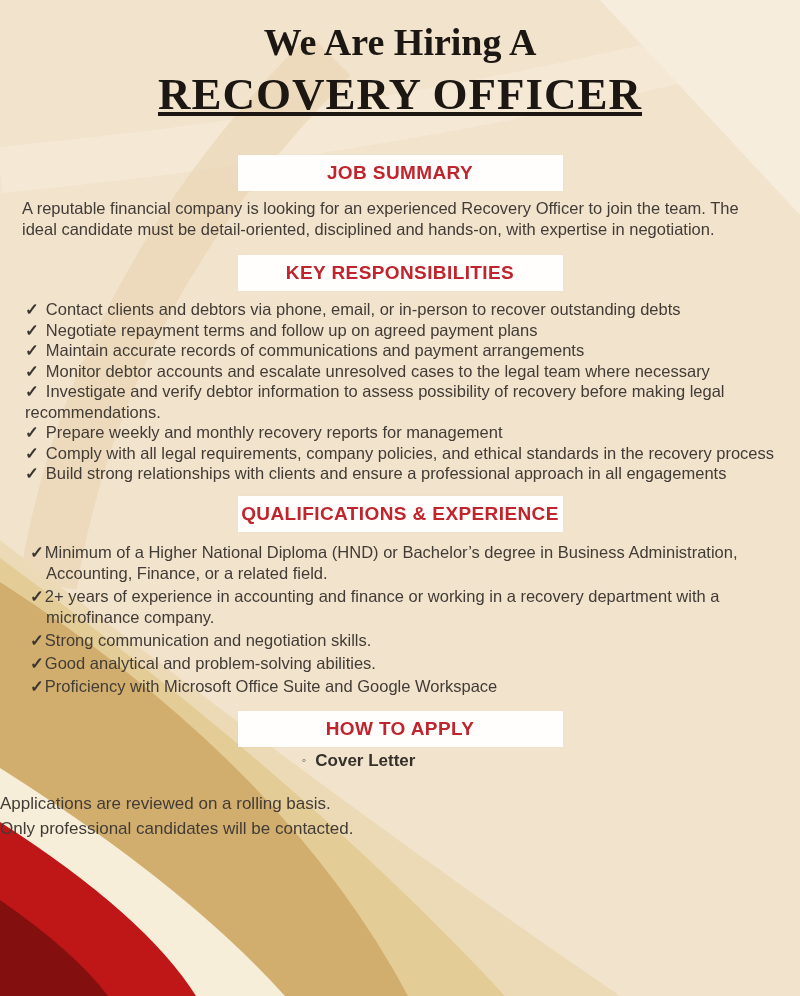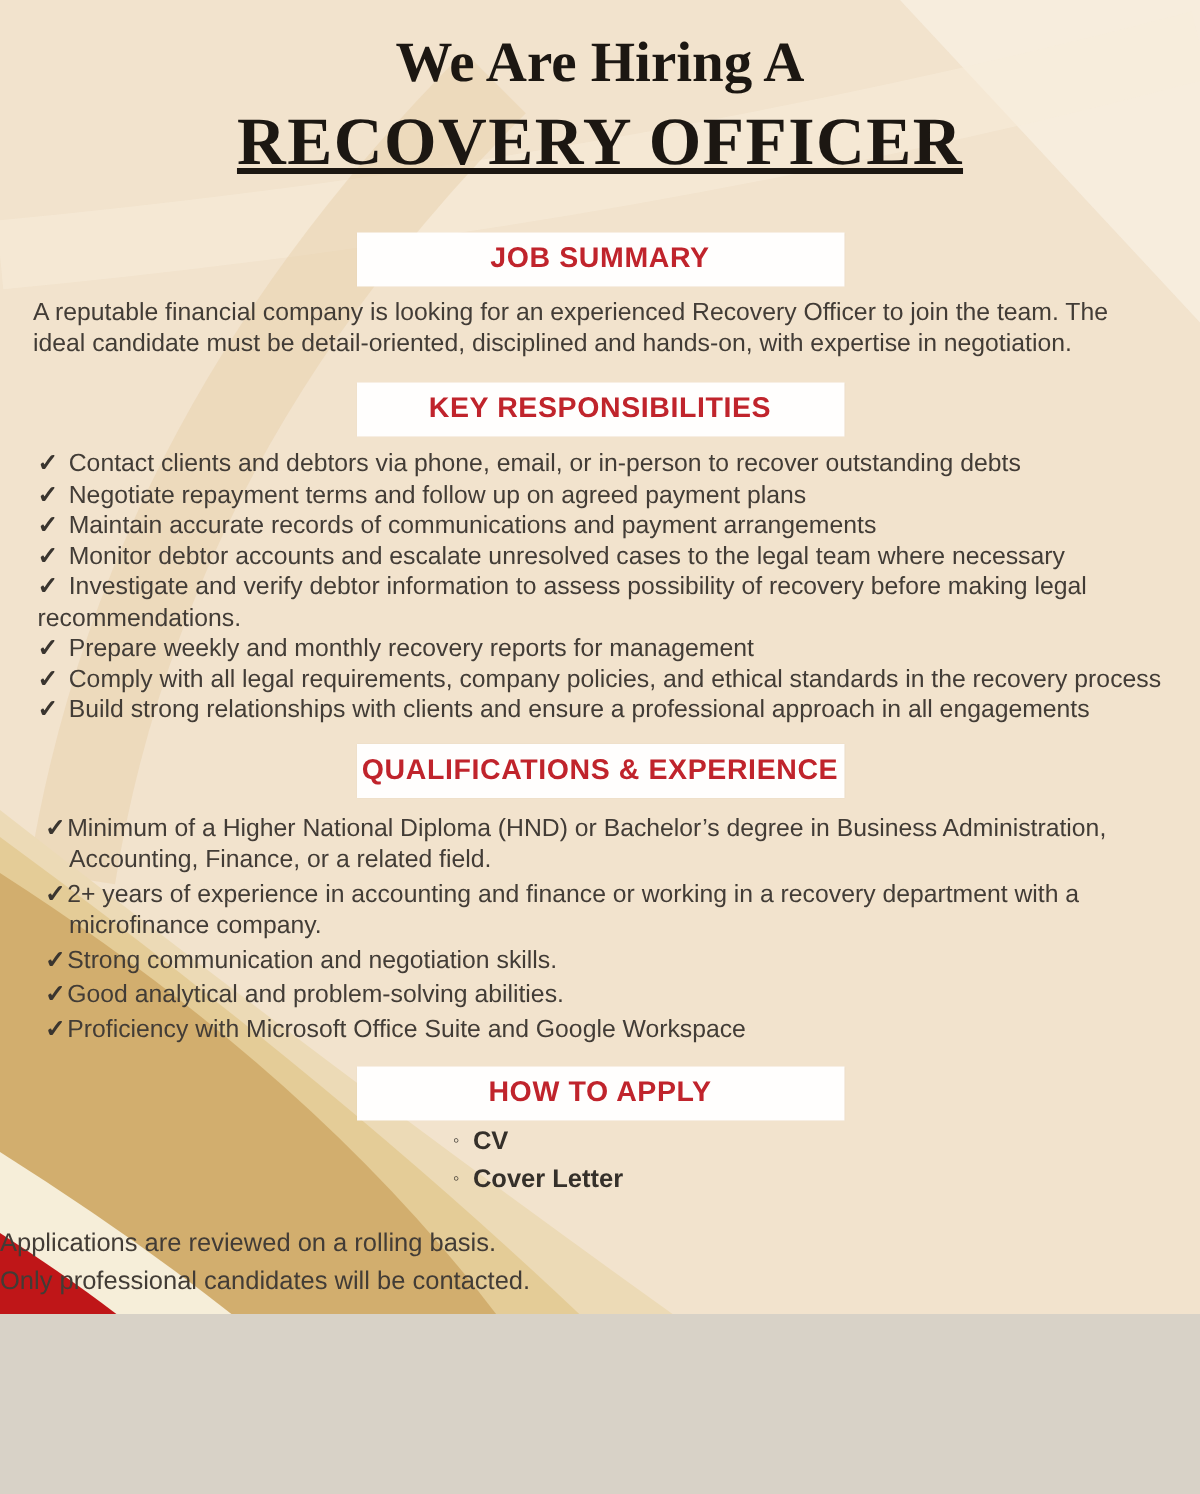--- a/index.html
+++ b/index.html
@@ -1,18 +1,18 @@
 <!DOCTYPE html>
 <html><head>
 <meta charset="utf-8">
 <style>
   html,body { margin:0; padding:0; background:#d8d2c7; }
   .flyer {
     position:relative;
-    width:800px; height:876px;
+    width:800px; height:996px;
     margin:0 auto;
     overflow:hidden;
     background:#0ea5e9;
     font-family:"Liberation Sans", sans-serif;
     color:#423c36;
   }
   .bg { position:absolute; left:0; top:0; width:800px; height:996px; display:block; }
   .content { position:relative; z-index:2; }
 
   .title1 {
@@ -156,23 +156,20 @@
         <div class="q-item">
           <span class="check">✓</span><span>Proficiency with Microsoft Office Suite and Google Workspace</span>
         </div>
       </div>
 
     <div class="hbox m4">
       <span class="htext">HOW TO APPLY</span>
     </div>
     <div class="docs">
 
-        <div class="doc-item">
-          <span class="dot">◦</span><b>CV</b>
-        </div>
 
         <div class="doc-item">
           <span class="dot">◦</span><b>Cover Letter</b>
         </div>
       </div>
 
     <div class="footer">
       <p>Applications are reviewed on a rolling basis.</p>
       <p>Only professional candidates will be contacted.</p>
     </div>

